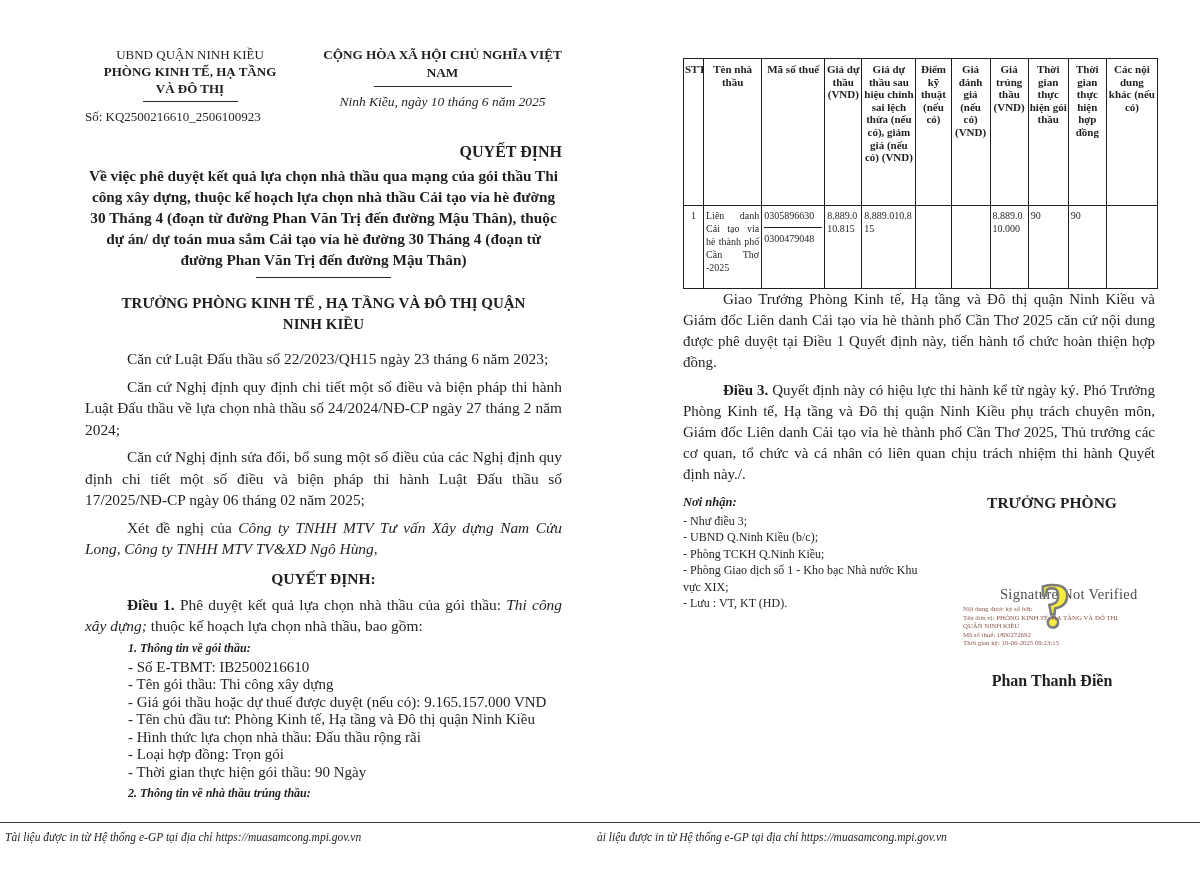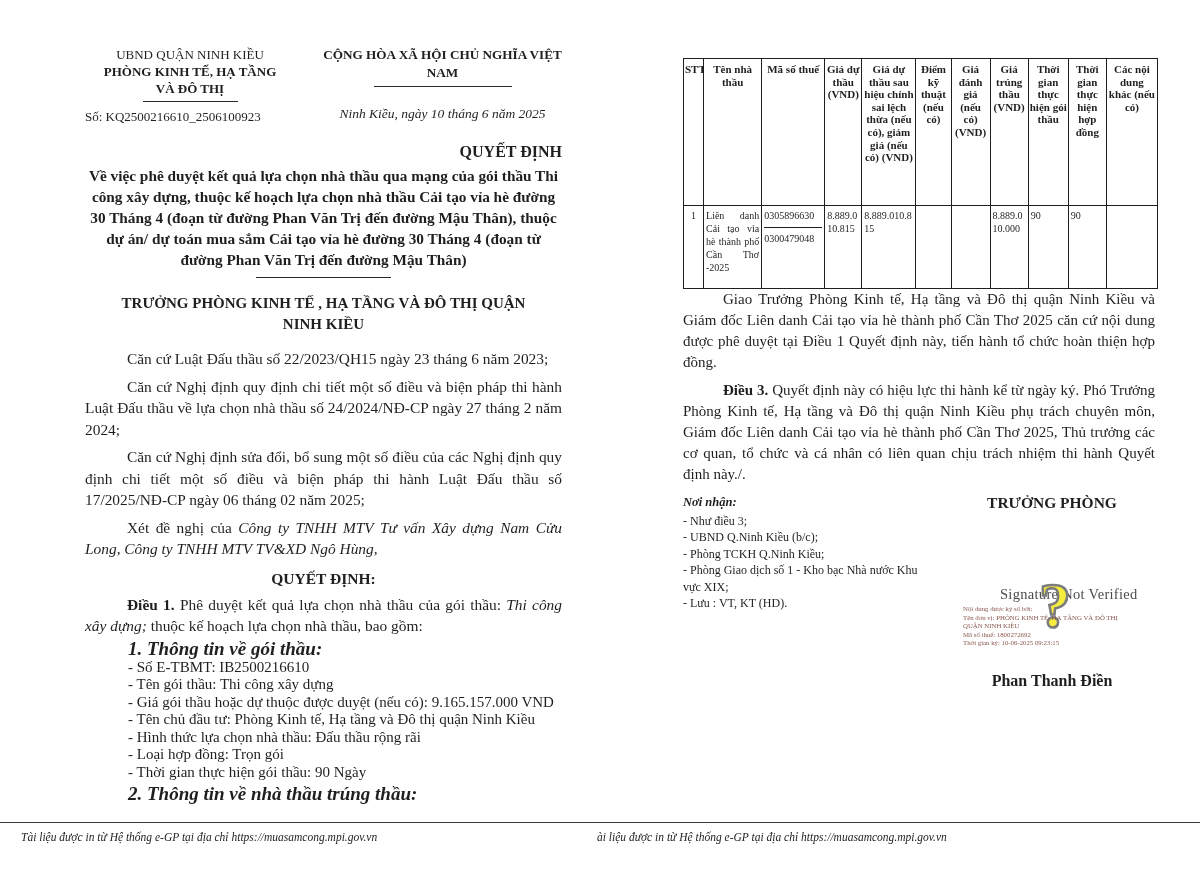--- a/index.html
+++ b/index.html
@@ -14,36 +14,36 @@
   .hdr{display:flex;gap:28px;}
   .hdr-org{width:210px;text-align:center;font-size:13px;line-height:17px;}
   .hdr-org .org-bold{font-weight:bold;}
   .rule-small{height:0;border-top:1.3px solid #2b2b2b;margin:4px auto 6px;}
   .org-rule{width:95px;}
   .doc-number{text-align:left;font-size:13px;margin-top:4px;}
   .hdr-nation{flex:1;text-align:center;font-size:13.5px;line-height:18px;}
   .nation-1{font-weight:bold;font-size:13.2px;}
   .nation-2{font-weight:bold;font-size:14px;}
   .nation-rule{width:138px;}
-  .date-line{font-style:italic;font-size:13.5px;margin-top:18px;}
+  .date-line{font-style:italic;font-size:13.5px;margin-top:6px;}
 
   
   .doc-title{text-align:right;font-weight:bold;font-size:16px;margin-top:18px;}
   .doc-subtitle{text-align:center;font-weight:bold;font-size:15.3px;line-height:21px;margin-top:4px;}
   .title-rule{width:135px;border-top:1.4px solid #2b2b2b;margin:7px auto 0;}
   .authority{font-weight:bold;font-size:15px;line-height:21px;text-align:center;
              max-width:445px;margin:15px auto 0;}
 
   
   .para{font-size:15.4px;line-height:21.5px;text-align:justify;text-indent:42px;margin:6px 0 0;}
   .para.first{margin-top:13px;}
   .em{font-style:italic;}
   .b{font-weight:bold;}
   .decision-heading{text-align:center;font-weight:bold;font-size:15.5px;margin-top:10px;}
-  .sub-heading{font-weight:bold;font-style:italic;font-size:19px;margin:2px 0 0 43px;line-height:19px;}
+  .sub-heading{font-weight:bold;font-style:italic;font-size:12px;margin:2px 0 0 43px;line-height:19px;}
   .plist{margin:1px 0 0 43px;font-size:15px;line-height:17.6px;}
   .plist div{white-space:nowrap;}
 
   
   table.result{border-collapse:collapse;table-layout:fixed;width:475px;}
   table.result th,table.result td{border:1px solid #1f1f1f;vertical-align:top;
     font-family:"Liberation Serif","DejaVu Serif",serif;overflow:hidden;}
   table.result th{font-weight:bold;font-size:11px;line-height:12.6px;text-align:center;
     padding:4px 1px;height:138px;}
   table.result td{font-size:10px;line-height:13px;padding:3px 2px;height:76px;}
@@ -69,21 +69,21 @@
   .stamp-title{position:relative;z-index:0;font-size:14.5px;color:#4c4c4c;letter-spacing:.3px;margin-left:37px;}
   .stamp-lines{position:relative;z-index:2;margin-top:2px;font-size:6.8px;line-height:8.6px;
                color:#8a584e;font-family:"Liberation Serif","DejaVu Serif",serif;}
   .stamp-q{position:absolute;left:76px;top:-12px;z-index:1;font-size:64px;font-weight:bold;
            color:#f6ec3e;-webkit-text-stroke:2.5px #7c7c7c;
            text-shadow:1px 1px 0 #8a8a8a;line-height:64px;}
 
   
   .footer-rule{position:absolute;left:0;top:822px;width:1200px;border-top:1.4px solid #3a3a3a;}
   .footer-text{position:absolute;top:831px;font-style:italic;font-size:11.5px;color:#222;}
-  .footer-left{left:21px;}
+  .footer-left{left:5px;}
   .footer-right{left:597px;}
 </style>
 </head>
 <body>
 
 <div class="page page-left">
 
   <div class="hdr">
     <div class="hdr-org">
       <div>UBND QUẬN NINH KIỀU</div>
@@ -113,21 +113,21 @@
 
   <div class="decision-heading">QUYẾT ĐỊNH:</div>
 
   <p class="para"><span class="b">Điều 1.</span><span> Phê duyệt kết quả lựa chọn nhà thầu của gói thầu: </span><span class="em">Thi công xây dựng;</span><span> thuộc kế hoạch lựa chọn nhà thầu, bao gồm:</span></p>
 
   <div class="sub-heading">1. Thông tin về gói thầu:</div>
 
   <div class="plist">
     <div>- Số E-TBMT: IB2500216610</div>
     <div>- Tên gói thầu: Thi công xây dựng</div>
-    <div>- Giá gói thầu hoặc dự thuộc được duyệt (nếu có): 9.165.157.000 VND</div>
+    <div>- Giá gói thầu hoặc dự thuế được duyệt (nếu có): 9.165.157.000 VND</div>
     <div>- Tên chủ đầu tư: Phòng Kinh tế, Hạ tầng và Đô thị quận Ninh Kiều</div>
     <div>- Hình thức lựa chọn nhà thầu: Đấu thầu rộng rãi</div>
     <div>- Loại hợp đồng: Trọn gói</div>
     <div>- Thời gian thực hiện gói thầu: 90 Ngày</div>
   </div>
 
   <div class="sub-heading">2. Thông tin về nhà thầu trúng thầu:</div>
 
 </div>
 

